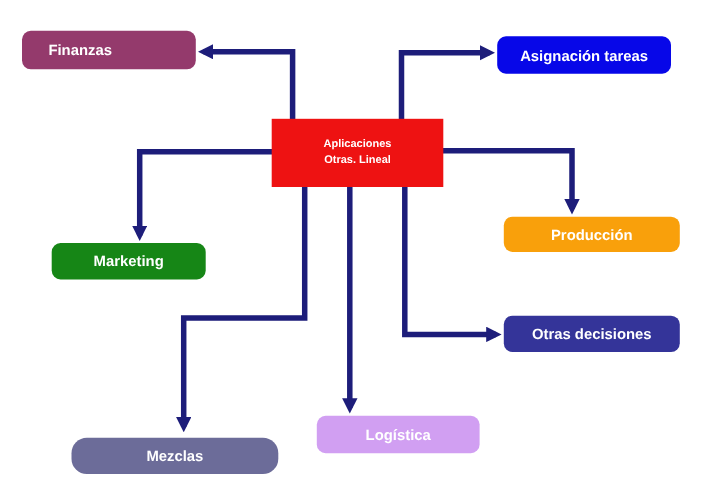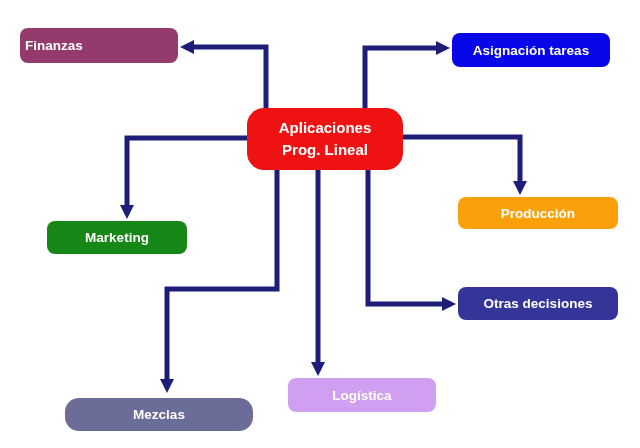--- a/index.html
+++ b/index.html
@@ -27,32 +27,32 @@
     display: flex;
     align-items: center;
     justify-content: center;
     border-radius: 8px;
     color: #ffffff;
     font-weight: bold;
     font-size: 13.5px;
     box-sizing: border-box;
     white-space: nowrap;
   }
-  .node-finanzas        { left: 20px;  top: 28px;  width: 158px; height: 35px; justify-content: flex-start; padding-left: 5px; }
+  .node-finanzas        { left: 20px;  top: 28px;  width: 158px; height: 35px; justify-content: flex-start; padding-left: 24px; }
   .node-asignacion      { left: 452px; top: 33px;  width: 158px; height: 34px; text-align: center; }
   .node-marketing       { left: 47px;  top: 221px; width: 140px; height: 33px; }
   .node-produccion      { left: 458px; top: 197px; width: 160px; height: 32px; }
   .node-otras           { left: 458px; top: 287px; width: 160px; height: 33px; }
   .node-mezclas         { left: 65px;  top: 398px; width: 188px; height: 33px; border-radius: 14px; }
   .node-logistica       { left: 288px; top: 378px; width: 148px; height: 34px; }
   .node-center {
     left: 247px; top: 108px; width: 156px; height: 62px;
-    border-radius: 17px;
+    border-radius: 0;
     flex-direction: column;
-    font-size: 15px;
+    font-size: 10px;
     line-height: 1.45;
   }
 </style>
 </head>
 <body>
 
 <div class="canvas">
 
   <svg class="connectors" viewBox="0 0 640 448" xmlns="http://www.w3.org/2000/svg">
     <defs>
@@ -72,21 +72,21 @@
   <div class="node node-finanzas" style="background-color: rgb(148, 58, 108);">
     <span>Finanzas</span>
   </div>
 
   <div class="node node-asignacion" style="background-color: rgb(7, 7, 232);">
     <span>Asignación tareas</span>
   </div>
 
   <div class="node node-center" style="background-color: rgb(238, 18, 18);">
     <span>Aplicaciones</span>
-    <span>Prog. Lineal</span>
+    <span>Otras. Lineal</span>
   </div>
 
   <div class="node node-marketing" style="background-color: rgb(22, 134, 22);">
     <span>Marketing</span>
   </div>
 
   <div class="node node-produccion" style="background-color: rgb(249, 160, 11);">
     <span>Producción</span>
   </div>
 

